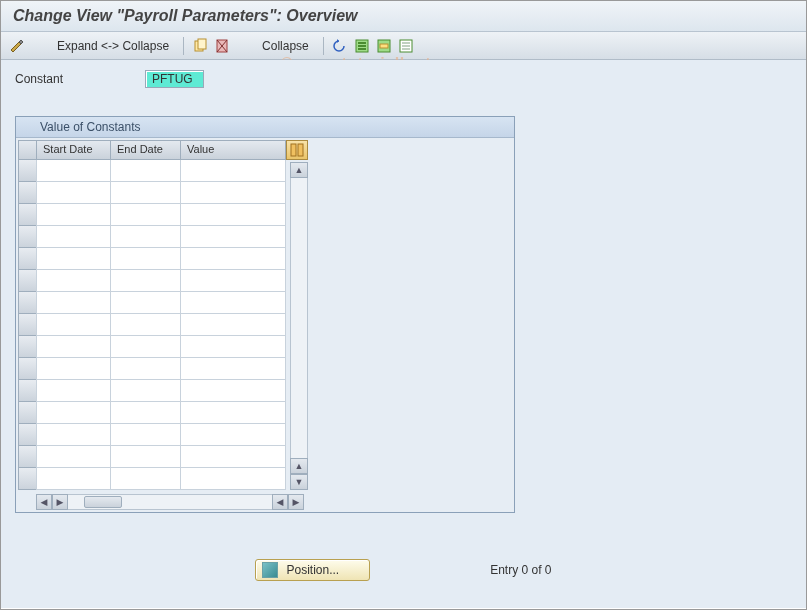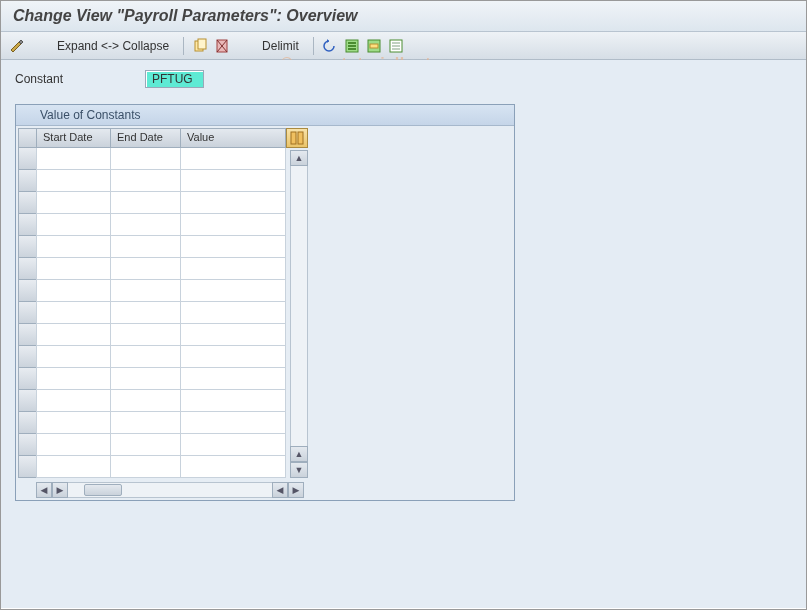--- a/index.html
+++ b/index.html
@@ -25,21 +25,21 @@
     }
     .tb-icon { width: 16px; height: 16px; display: inline-flex; align-items: center; justify-content: center; cursor: pointer; }
     .tb-text { padding: 0 6px; cursor: pointer; color: #333; margin-left: 20px; }
     .tb-sep { width: 1px; height: 18px; background: #aab6c2; margin: 0 2px; }
     .content-area {
       background: #e4ecf4;
       padding: 10px 10px 10px 10px;
       height: calc(100% - 60px);
       position: relative;
     }
-    .field-row { display: flex; align-items: center; margin-bottom: 16px; margin-left: 4px; }
+    .field-row { display: flex; align-items: center; margin-bottom: 28px; margin-left: 4px; }
     .field-label { width: 130px; color: #333; }
     .field-value {
       display: inline-block;
       border: 1px solid #99a8b8;
       background: #5eead4;
       padding: 1px 10px 1px 6px;
       min-width: 48px;
       height: 18px;
       line-height: 15px;
       box-shadow: inset 1px 1px 0 #fff;
@@ -182,21 +182,21 @@
           <rect x="6" y="1" width="8" height="10" fill="#fff4cc" stroke="#b89030"></rect>
         </svg>
     </span>
     <span class="tb-icon">
       <svg width="16" height="16">
           <rect x="3" y="2" width="10" height="12" fill="#e9b8b8" stroke="#a04040"></rect>
           <line x1="3" y1="2" x2="13" y2="14" stroke="#803030"></line>
           <line x1="13" y1="2" x2="3" y2="14" stroke="#803030"></line>
         </svg>
     </span>
-    <span class="tb-text">Delimit</span>
+    <span class="tb-text">Collapse</span>
     <span class="tb-sep"></span>
     <span class="tb-icon">
       <svg width="16" height="16">
           <path d="M12 8 A5 5 0 1 1 7 3" fill="none" stroke="#3060c0" stroke-width="1.5"></path>
           <path d="M5 1 L7 3 L5 5 Z" fill="#3060c0"></path>
         </svg>
     </span>
     <span class="tb-icon">
       <svg width="16" height="16">
           <rect x="2" y="2" width="12" height="12" fill="#9fdc88" stroke="#4a8c30"></rect>
@@ -356,14 +356,21 @@
           <div class="scroll-btn">▶</div>
           <div class="scroll-track">
               <div class="thumb"></div>
             </div>
           <div class="scroll-btn">◀</div>
           <div class="scroll-btn">▶</div>
         </div>
       </div>
     </div>
 
+    <div class="bottom-bar">
+      <span class="position-btn">
+        <span class="small-icon"></span>
+        <span>Position...</span>
+      </span>
+      <span class="entry-status">Entry 0 of 0</span>
+    </div>
   </div>
 </div>
 
 </body></html>

